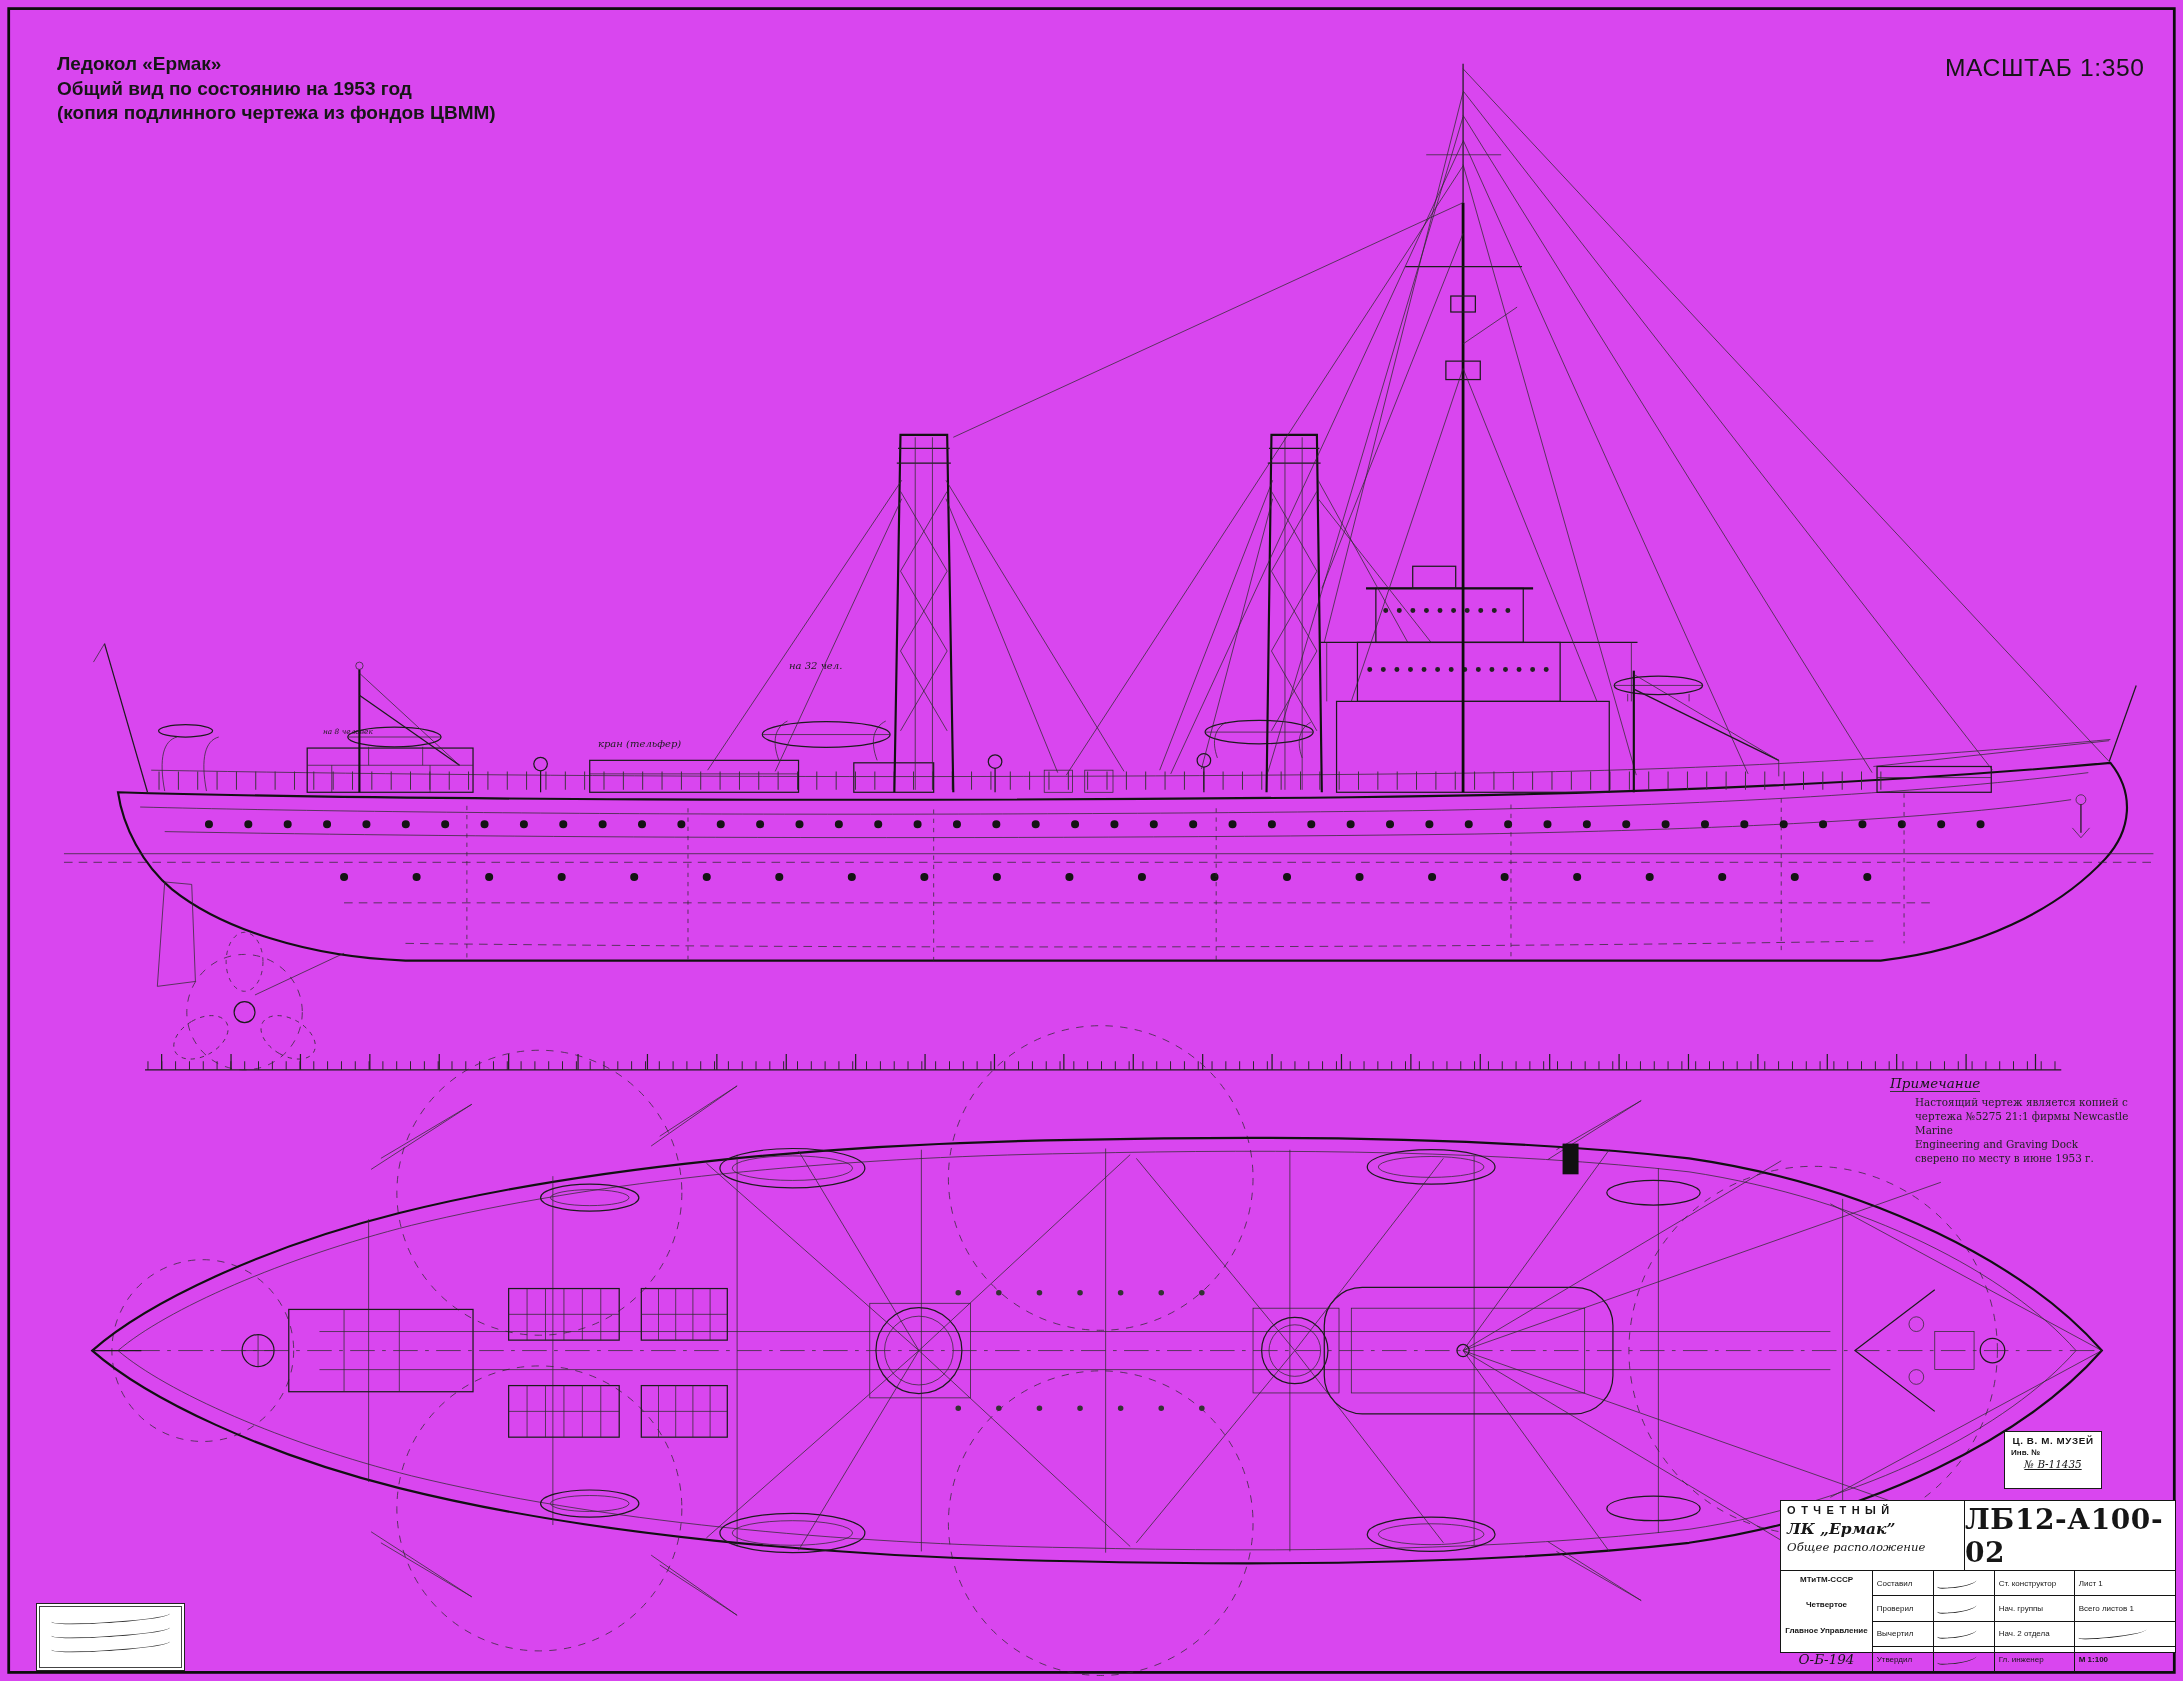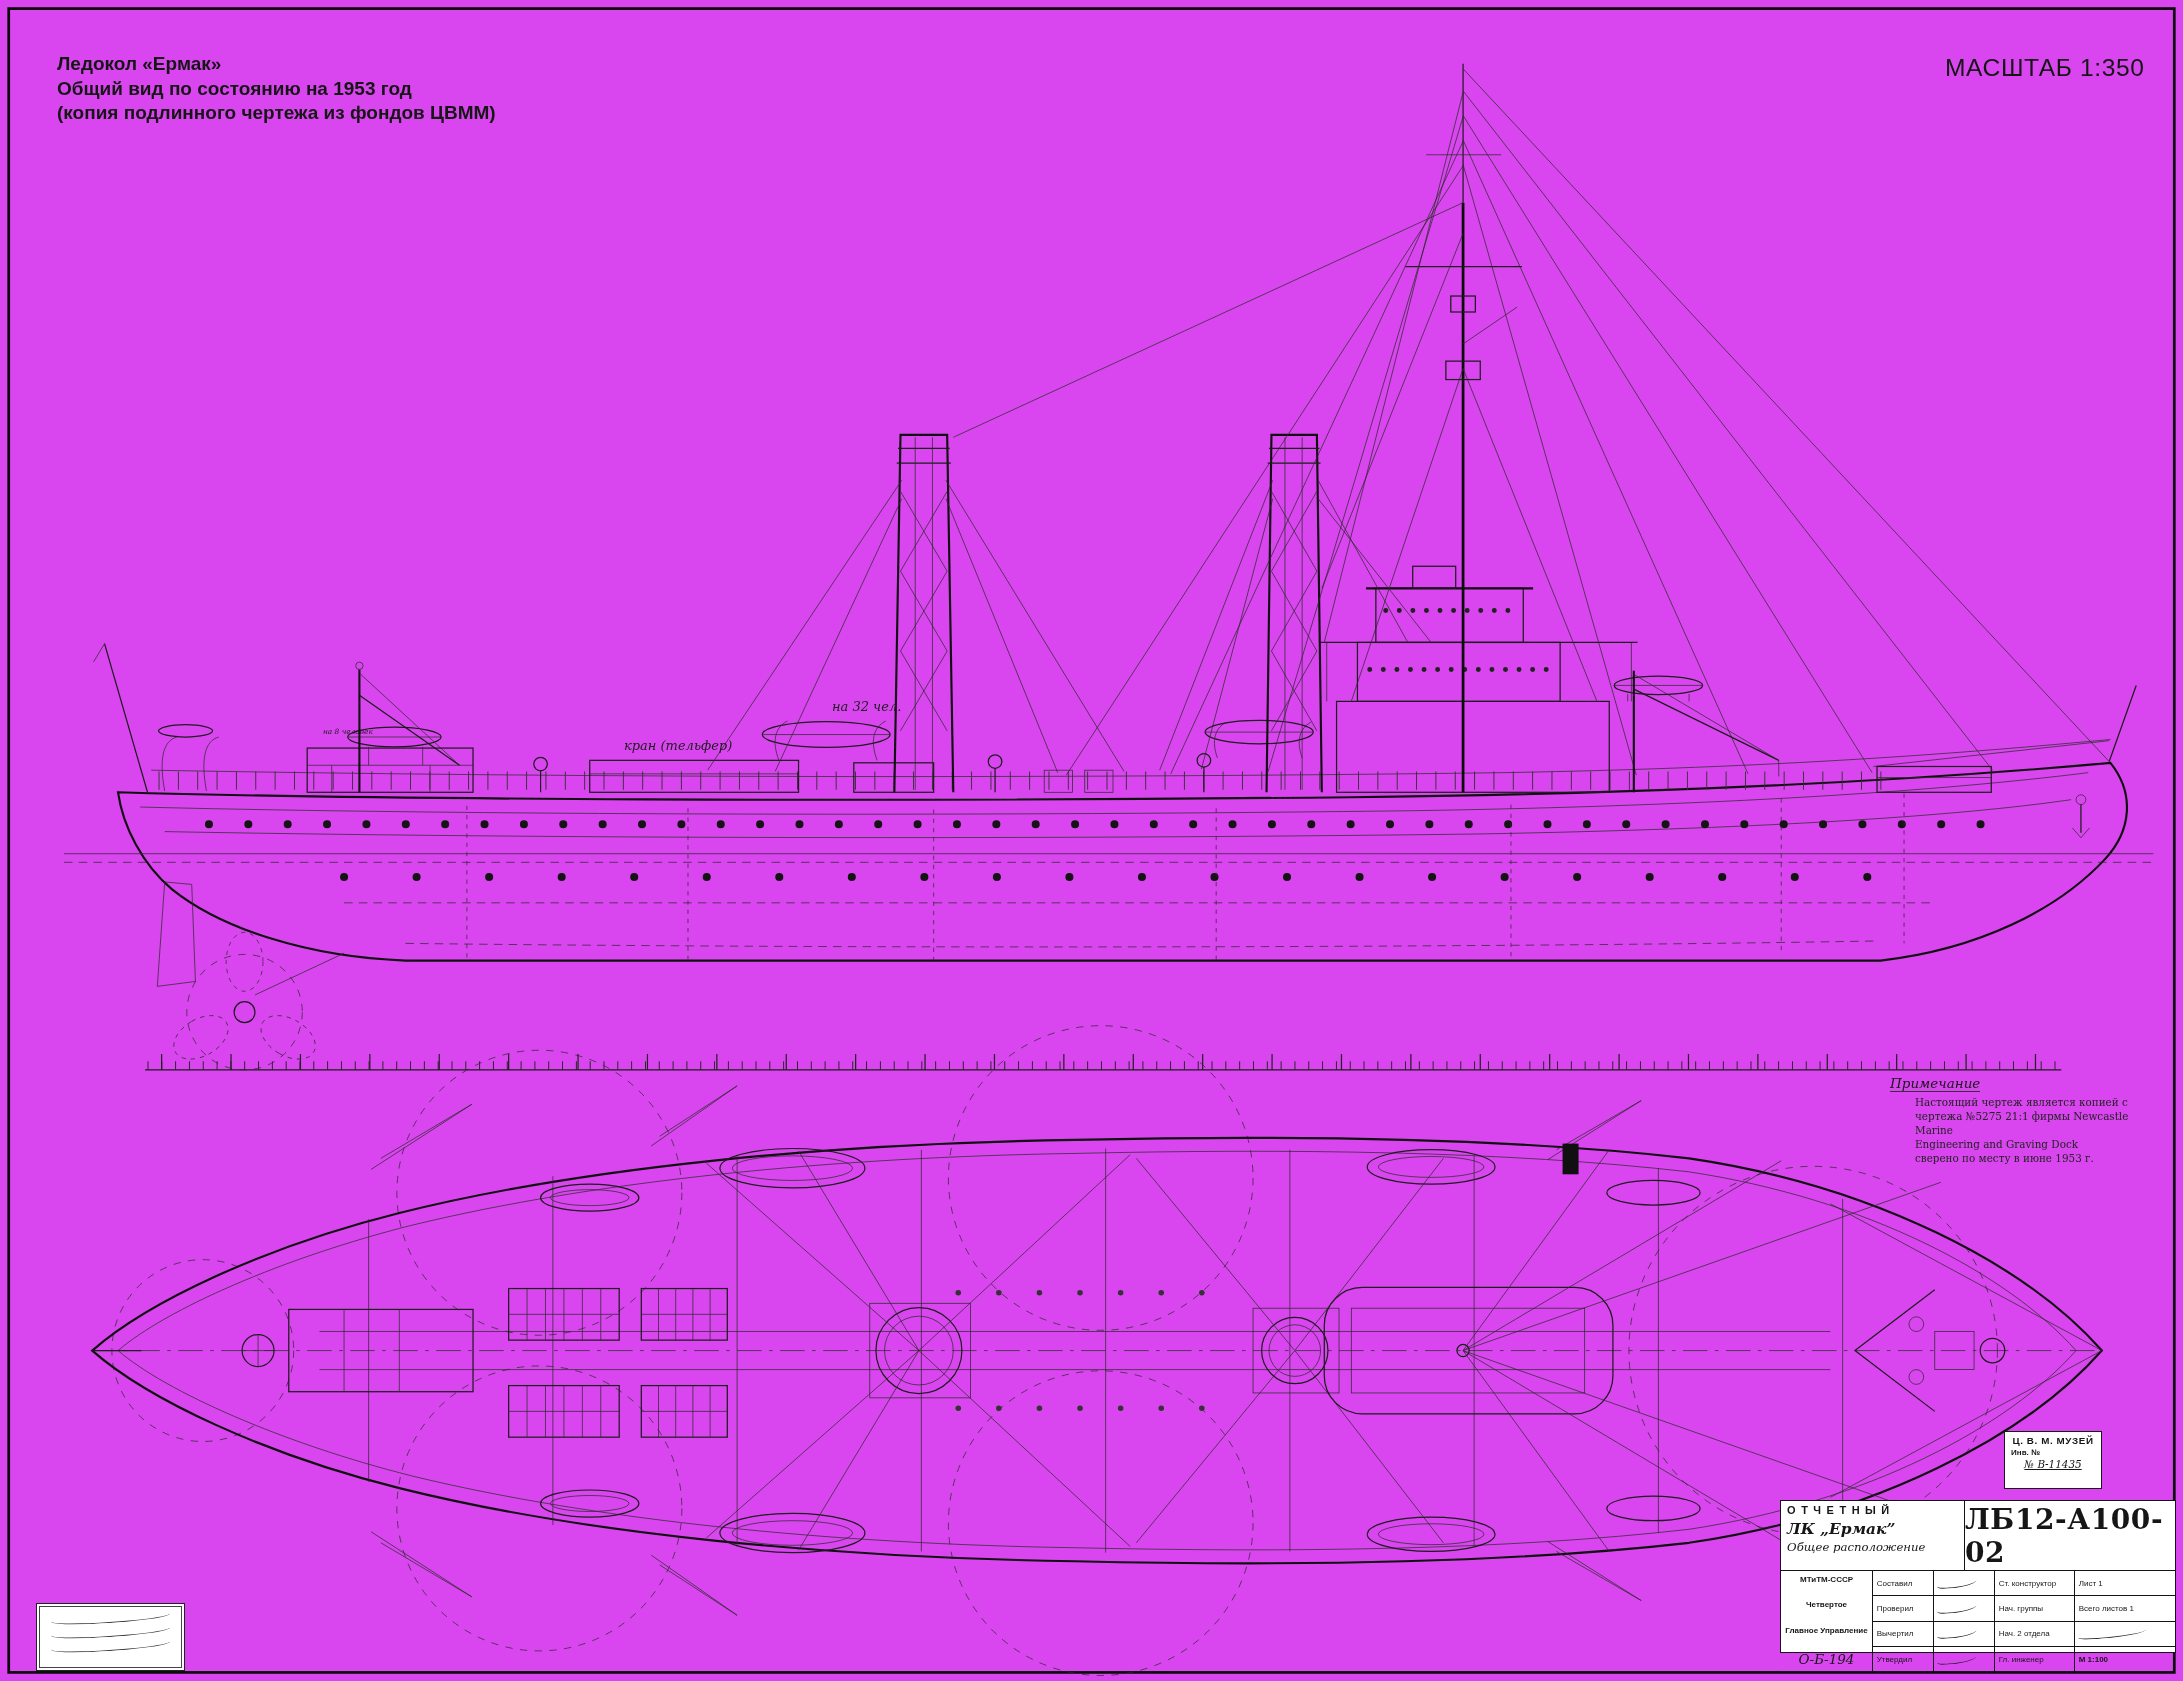--- a/index.html
+++ b/index.html
@@ -320,23 +320,23 @@
 
   </svg>
 
   <div class="abs hdr">
     <div>Ледокол «Ермак»</div>
     <div>Общий вид по состоянию на 1953 год</div>
     <div>(копия подлинного чертежа из фондов ЦВММ)</div>
   </div>
   <div class="abs scl">МАСШТАБ 1:350</div>
 
-  <div class="abs lbl" style="left:789px;top:699px;font-size:13px;margin-left:43px;">на 32 чел.</div>
+  <div class="abs lbl" style="left:789px;top:660px;font-size:10px;">на 32 чел.</div>
   <div class="abs lbl" style="left:323px;top:727px;font-size:7.4px;">на 8 человек</div>
-  <div class="abs lbl" style="left:624px;top:738px;font-size:13px;">кран (тельфер)</div>
+  <div class="abs lbl" style="left:598px;top:738px;font-size:10px;">кран (тельфер)</div>
 
   <div class="abs note">
     <div class="note-h">Примечание</div>
     <div class="note-l">Настоящий чертеж является копией с</div>
     <div class="note-l">чертежа №5275 21:1 фирмы Newcastle Marine</div>
     <div class="note-l">Engineering and Graving Dock</div>
     <div class="note-l">сверено по месту в июне 1953 г.</div>
   </div>
 
   <div class="abs mstamp">

